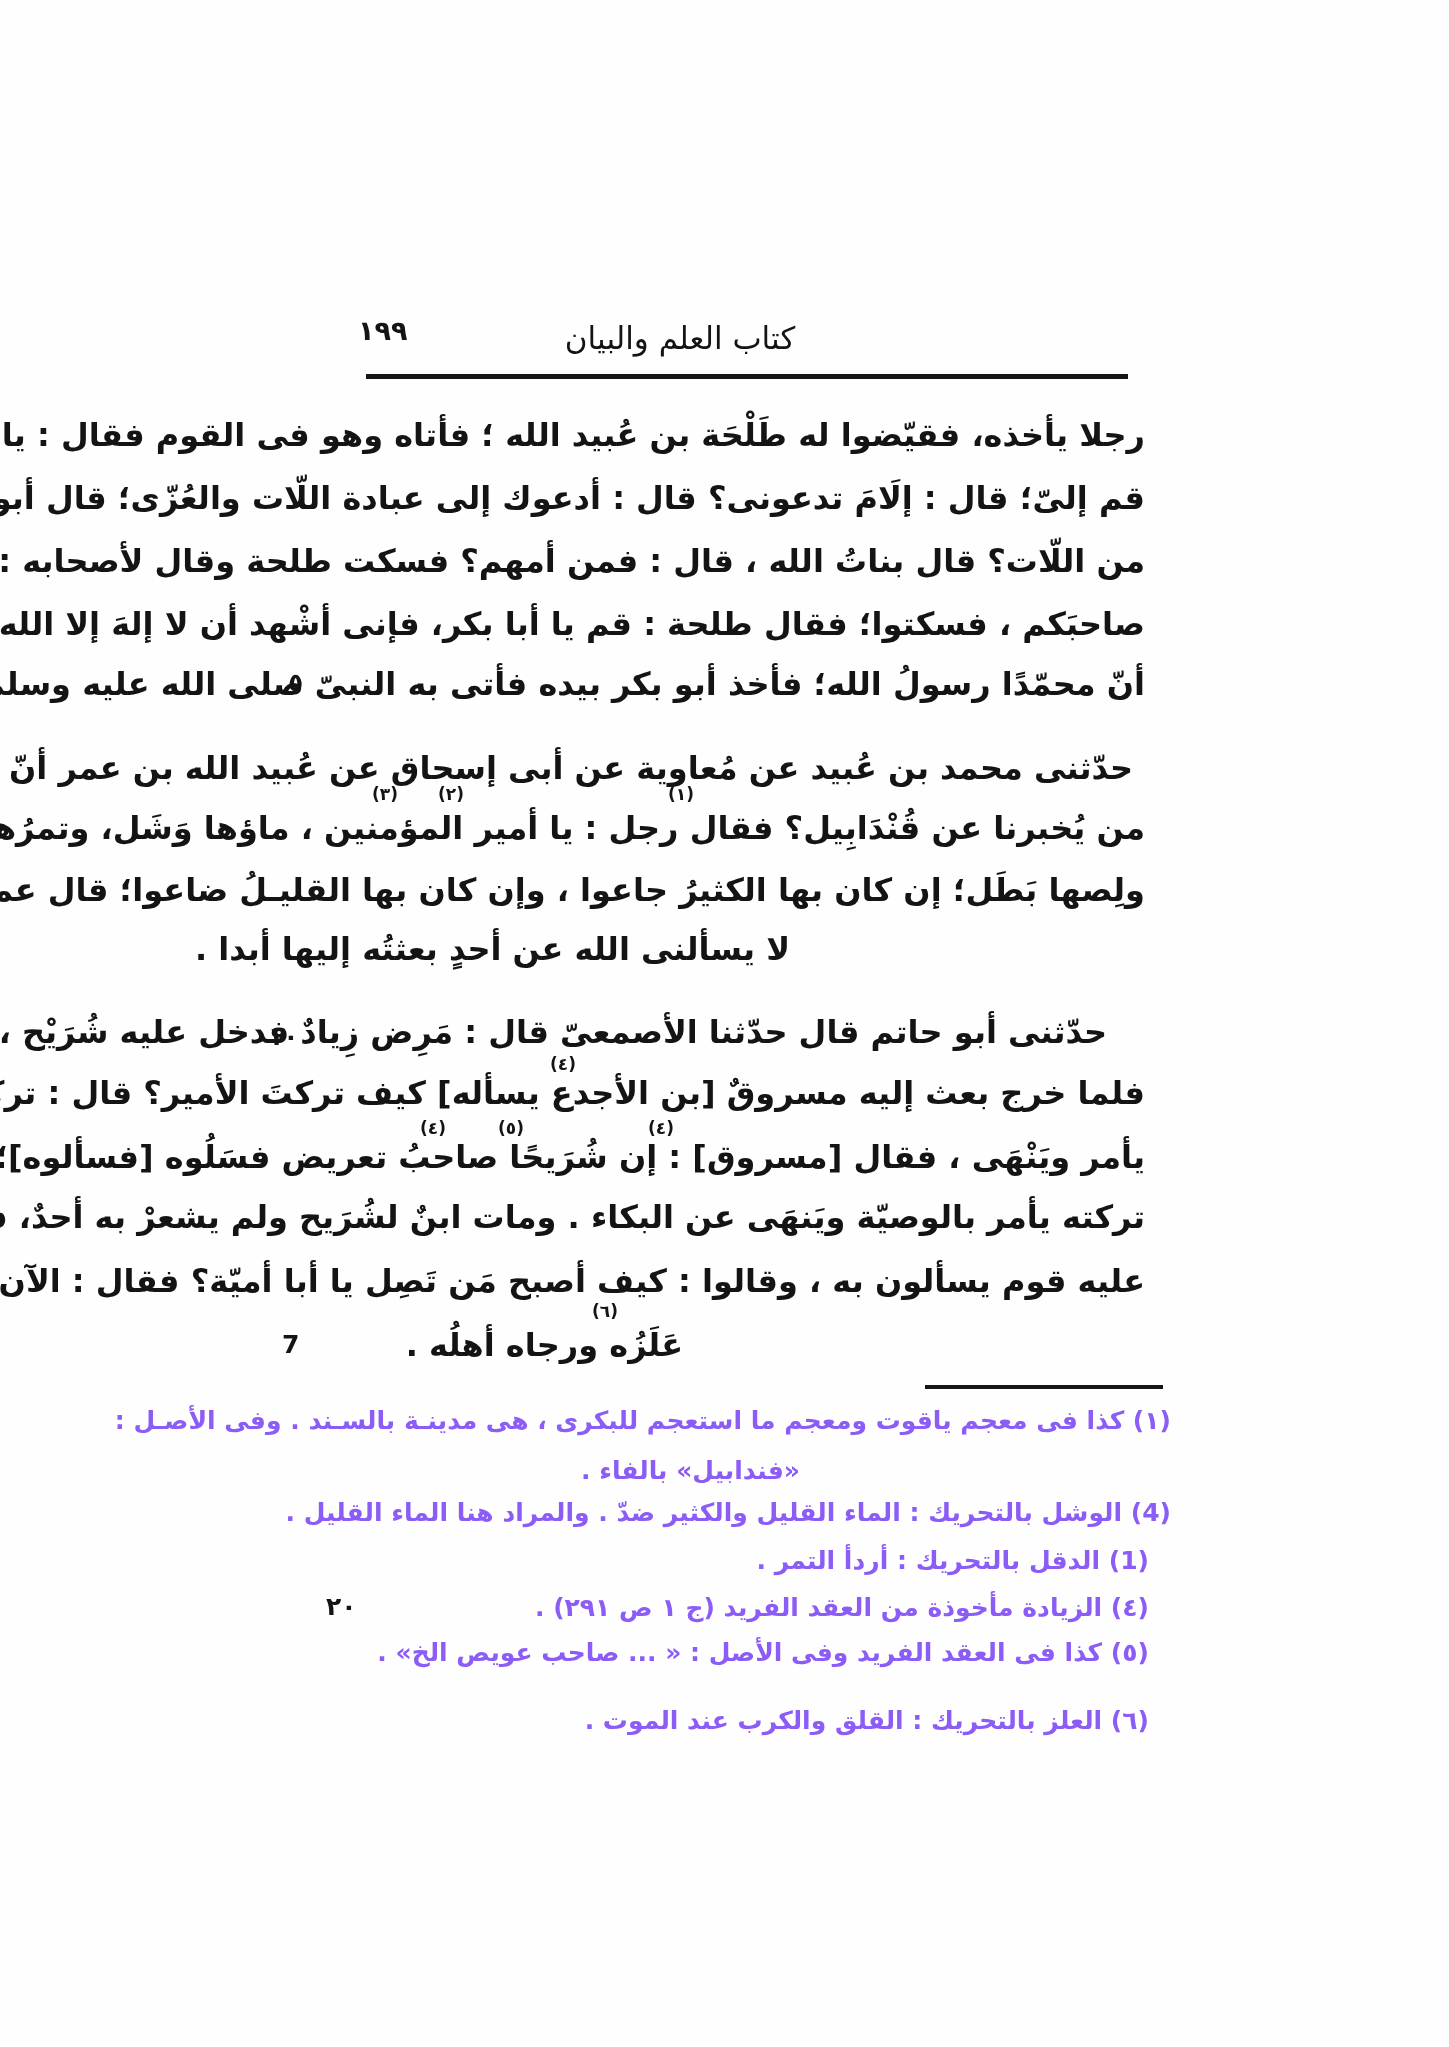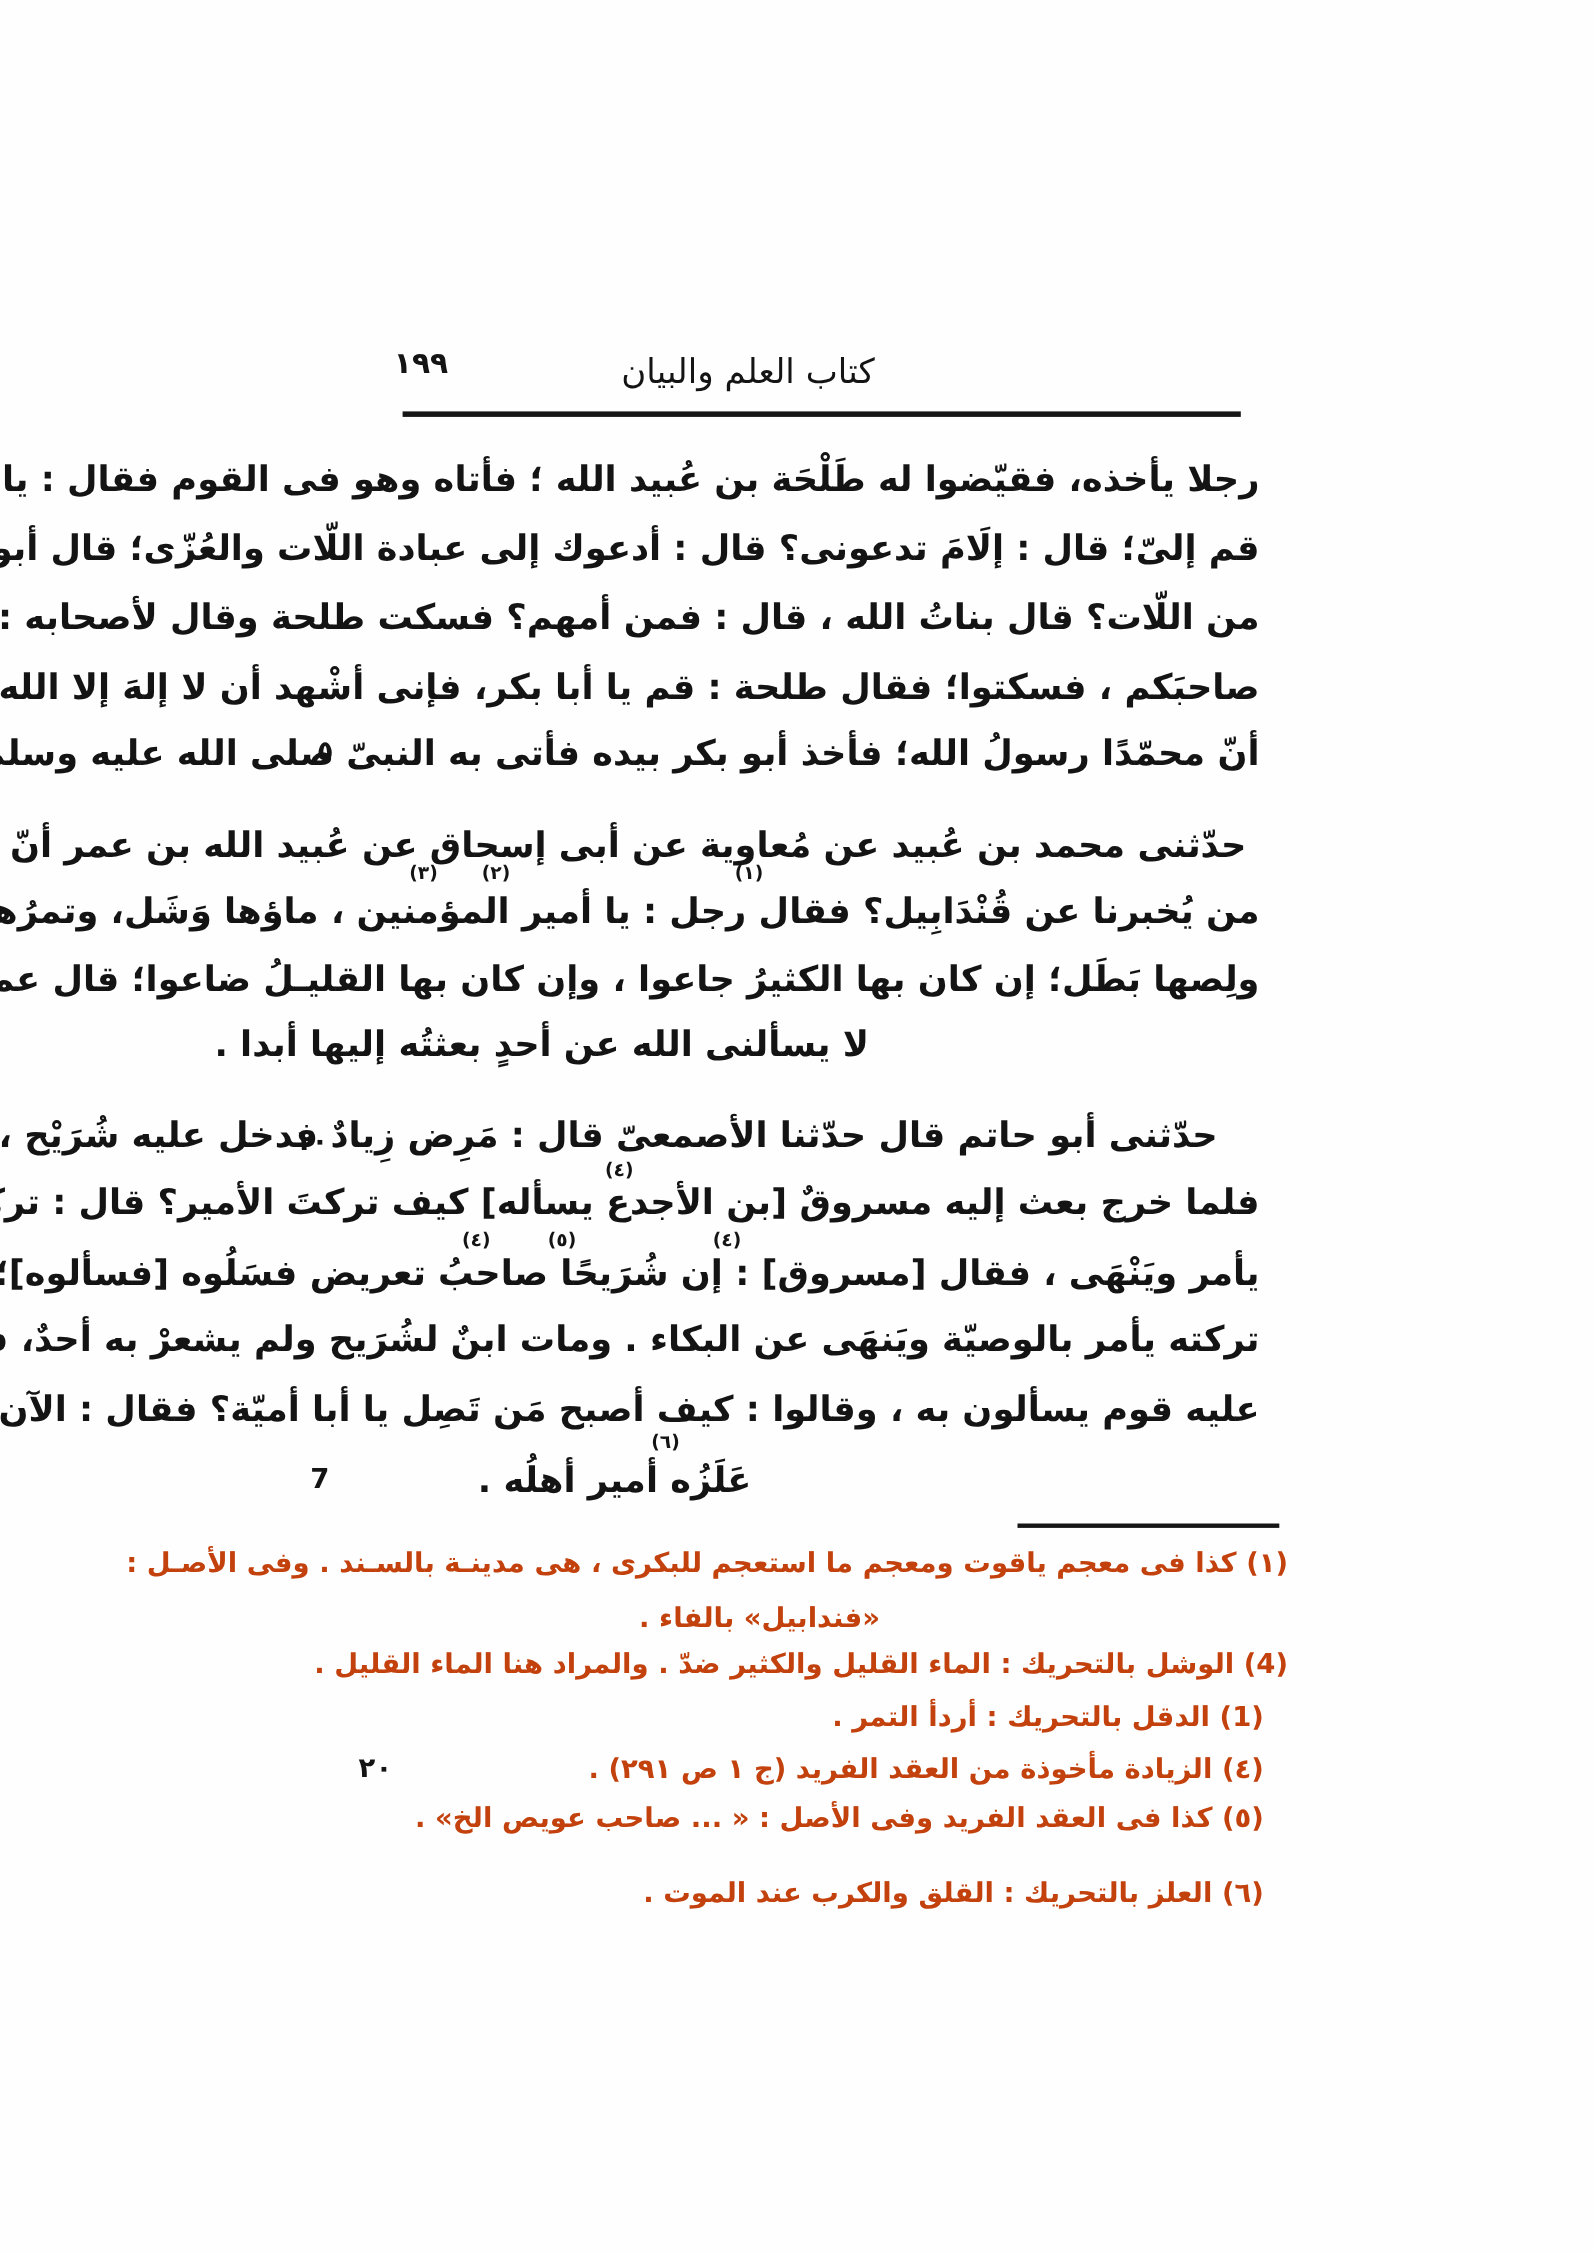--- a/index.html
+++ b/index.html
@@ -42,21 +42,21 @@
     line-height: 1.25;
     color: #141414;
   }
   .fline {
     position: absolute;
     direction: rtl;
     white-space: nowrap;
     font-size: 25px;
     font-weight: bold;
     line-height: 1.25;
-    color: #c2410c;
+    color: #8b5cf6;
   }
   .fnmark {
     position: absolute;
     direction: rtl;
     font-size: 17px;
     font-weight: bold;
     color: #141414;
     white-space: nowrap;
   }
   .marginnum {
@@ -96,21 +96,21 @@
   <div class="bline" style="top:748px; right:316px;">حدّثنى محمد بن عُبيد عن مُعاوية عن أبى إسحاق عن عُبيد الله بن عمر أنّ عمر قال :</div>
   <div class="bline" style="top:808px; right:304px;">من يُخبرنا عن قُنْدَابِيل؟ فقال رجل : يا أمير المؤمنين ، ماؤها وَشَل، وتمرُها دَقَل،</div>
   <div class="bline" style="top:870px; right:304px;">ولِصها بَطَل؛ إن كان بها الكثيرُ جاعوا ، وإن كان بها القليـلُ ضاعوا؛ قال عمر :</div>
   <div class="bline" style="top:929px; right:659px;">لا يسألنى الله عن أحدٍ بعثتُه إليها أبدا .</div>
 
   <div class="bline" style="top:1012px; right:342px;">حدّثنى أبو حاتم قال حدّثنا الأصمعىّ قال : مَرِض زِيادٌ فدخل عليه شُرَيْح ،</div>
   <div class="bline" style="top:1073px; right:304px;">فلما خرج بعث إليه مسروقٌ [بن الأجدع يسأله] كيف تركتَ الأمير؟ قال : تركته</div>
   <div class="bline" style="top:1137px; right:304px;">يأمر ويَنْهَى ، فقال [مسروق] : إن شُرَيحًا صاحبُ تعريض فسَلُوه [فسألوه]؛ قال :</div>
   <div class="bline" style="top:1197px; right:304px;">تركته يأمر بالوصيّة ويَنهَى عن البكاء . ومات ابنٌ لشُرَيح ولم يشعرْ به أحدٌ، فغدا</div>
   <div class="bline" style="top:1261px; right:304px;">عليه قوم يسألون به ، وقالوا : كيف أصبح مَن تَصِل يا أبا أميّة؟ فقال : الآن سكن</div>
-  <div class="bline" style="top:1325px; right:766px;">عَلَزُه أمير أهلُه .</div>
+  <div class="bline" style="top:1325px; right:766px;">عَلَزُه ورجاه أهلُه .</div>
 
   <div class="fnmark" style="top:784px; left:668px;">(١)</div>
   <div class="fnmark" style="top:784px; left:438px;">(٢)</div>
   <div class="fnmark" style="top:784px; left:372px;">(٣)</div>
   <div class="fnmark" style="top:1054px; left:550px;">(٤)</div>
   <div class="fnmark" style="top:1118px; left:648px;">(٤)</div>
   <div class="fnmark" style="top:1118px; left:498px;">(٥)</div>
   <div class="fnmark" style="top:1118px; left:420px;">(٤)</div>
   <div class="fnmark" style="top:1301px; left:592px;">(٦)</div>
 

